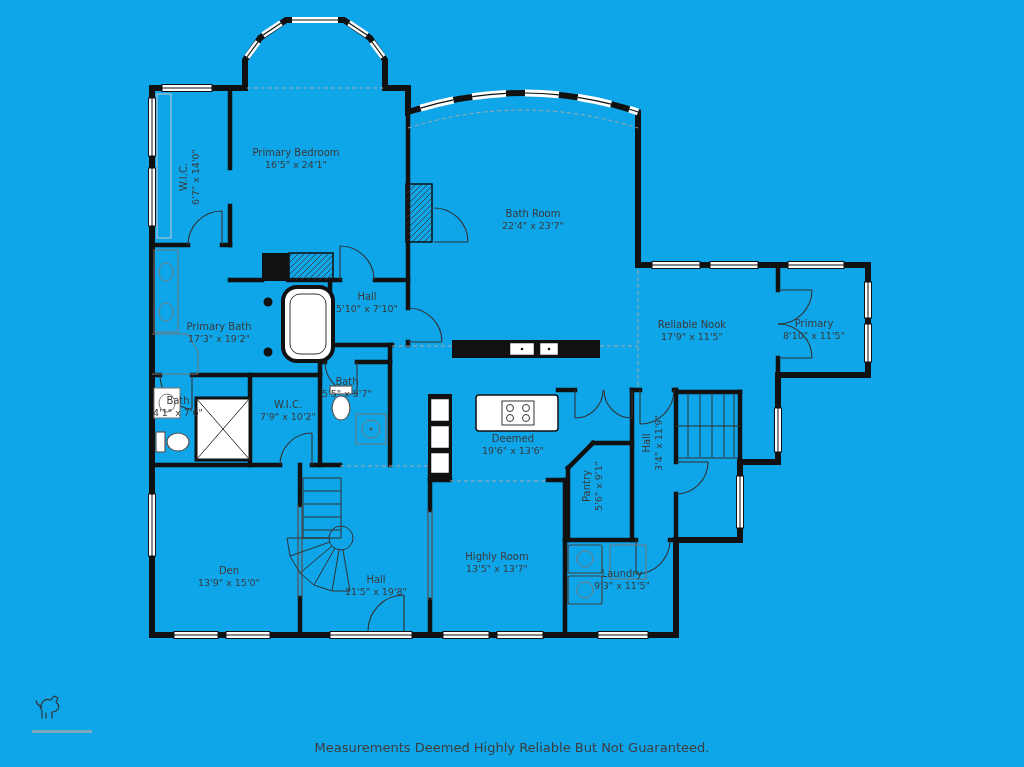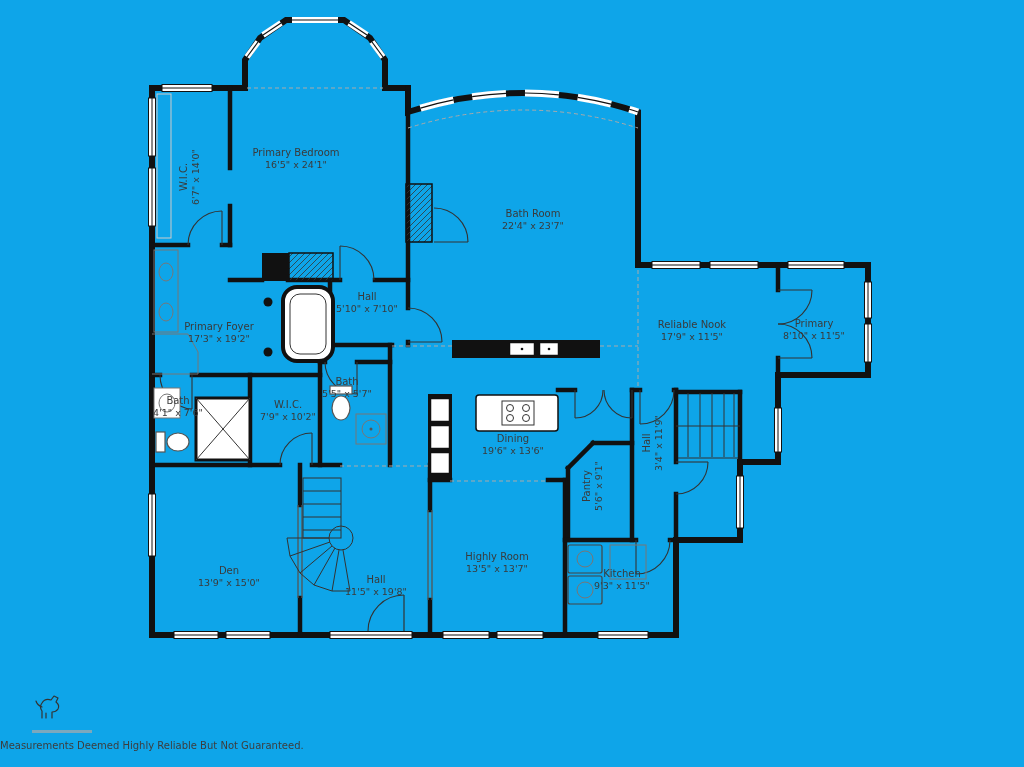--- a/index.html
+++ b/index.html
@@ -4,21 +4,21 @@
 <style>
   html,body{margin:0;padding:0;background:#fff;}
   .canvas{position:relative;width:1024px;height:767px;background:#0ea5e9;overflow:hidden;
           font-family:"DejaVu Sans",sans-serif;}
   .plan-svg{position:absolute;left:0;top:0;}
   .room-label{position:absolute;transform:translate(-50%,-50%);display:flex;flex-direction:column;
               align-items:center;text-align:center;line-height:1.2;white-space:nowrap;color:#3a3a3a;}
   .room-label .rn{font-size:10px;}
   .room-label .rd{font-size:9.5px;}
   .room-label.vertical{transform:translate(-50%,-50%) rotate(-90deg);}
-  .footer-note{position:absolute;left:0;right:0;top:740px;font-size:10px;color:#3d3d3d;}
+  .footer-note{position:absolute;left:0;right:0;top:740px;text-align:center;font-size:13px;color:#3d3d3d;}
   .logo{position:absolute;left:30px;top:692px;width:72px;}
   .logo-caption{width:60px;height:3px;background:#a9a9a9;opacity:.7;margin:2px 0 0 2px;}
 </style>
 </head>
 <body>
 
 <div class="canvas">
 
   <svg class="plan-svg" width="1024" height="767" viewBox="0 0 1024 767">
     <defs>
@@ -300,21 +300,21 @@
   </div>
   <div class="room-label" style="left:533px;top:220px">
     <span class="rn">Bath Room</span>
     <span class="rd">22'4" x 23'7"</span>
   </div>
   <div class="room-label" style="left:367px;top:303px">
     <span class="rn">Hall</span>
     <span class="rd">5'10" x 7'10"</span>
   </div>
   <div class="room-label" style="left:219px;top:333px">
-    <span class="rn">Primary Foyer</span>
+    <span class="rn">Primary Bath</span>
     <span class="rd">17'3" x 19'2"</span>
   </div>
   <div class="room-label" style="left:692px;top:331px">
     <span class="rn">Reliable Nook</span>
     <span class="rd">17'9" x 11'5"</span>
   </div>
   <div class="room-label" style="left:814px;top:330px">
     <span class="rn">Primary</span>
     <span class="rd">8'10" x 11'5"</span>
   </div>
@@ -324,21 +324,21 @@
   </div>
   <div class="room-label" style="left:288px;top:411px">
     <span class="rn">W.I.C.</span>
     <span class="rd">7'9" x 10'2"</span>
   </div>
   <div class="room-label" style="left:178px;top:407px">
     <span class="rn">Bath</span>
     <span class="rd">4'1" x 7'6"</span>
   </div>
   <div class="room-label" style="left:513px;top:445px">
-    <span class="rn">Dining</span>
+    <span class="rn">Deemed</span>
     <span class="rd">19'6" x 13'6"</span>
   </div>
   <div class="room-label vertical" style="left:653px;top:443px">
     <span class="rn">Hall</span>
     <span class="rd">3'4" x 11'9"</span>
   </div>
   <div class="room-label vertical" style="left:593px;top:486px">
     <span class="rn">Pantry</span>
     <span class="rd">5'6" x 9'1"</span>
   </div>
@@ -348,21 +348,21 @@
   </div>
   <div class="room-label" style="left:376px;top:586px">
     <span class="rn">Hall</span>
     <span class="rd">11'5" x 19'8"</span>
   </div>
   <div class="room-label" style="left:497px;top:563px">
     <span class="rn">Highly Room</span>
     <span class="rd">13'5" x 13'7"</span>
   </div>
   <div class="room-label" style="left:622px;top:580px">
-    <span class="rn">Kitchen</span>
+    <span class="rn">Laundry</span>
     <span class="rd">9'3" x 11'5"</span>
   </div>
 
   <div class="logo">
     <svg width="44" height="32" viewBox="0 0 44 32">
       <g fill="none" stroke="#333" stroke-width="1.2" stroke-linecap="round" stroke-linejoin="round">
         <path d="M12,26 L12,19 Q9,15 12,11 Q15,6 21,8 L24,4 L28,6 L26,10 Q30,13 28,17 Q26,20 22,20 L22,26"></path>
         <path d="M16,26 L16,21"></path>
         <path d="M12,15 Q7,13 6,9"></path>
       </g>

